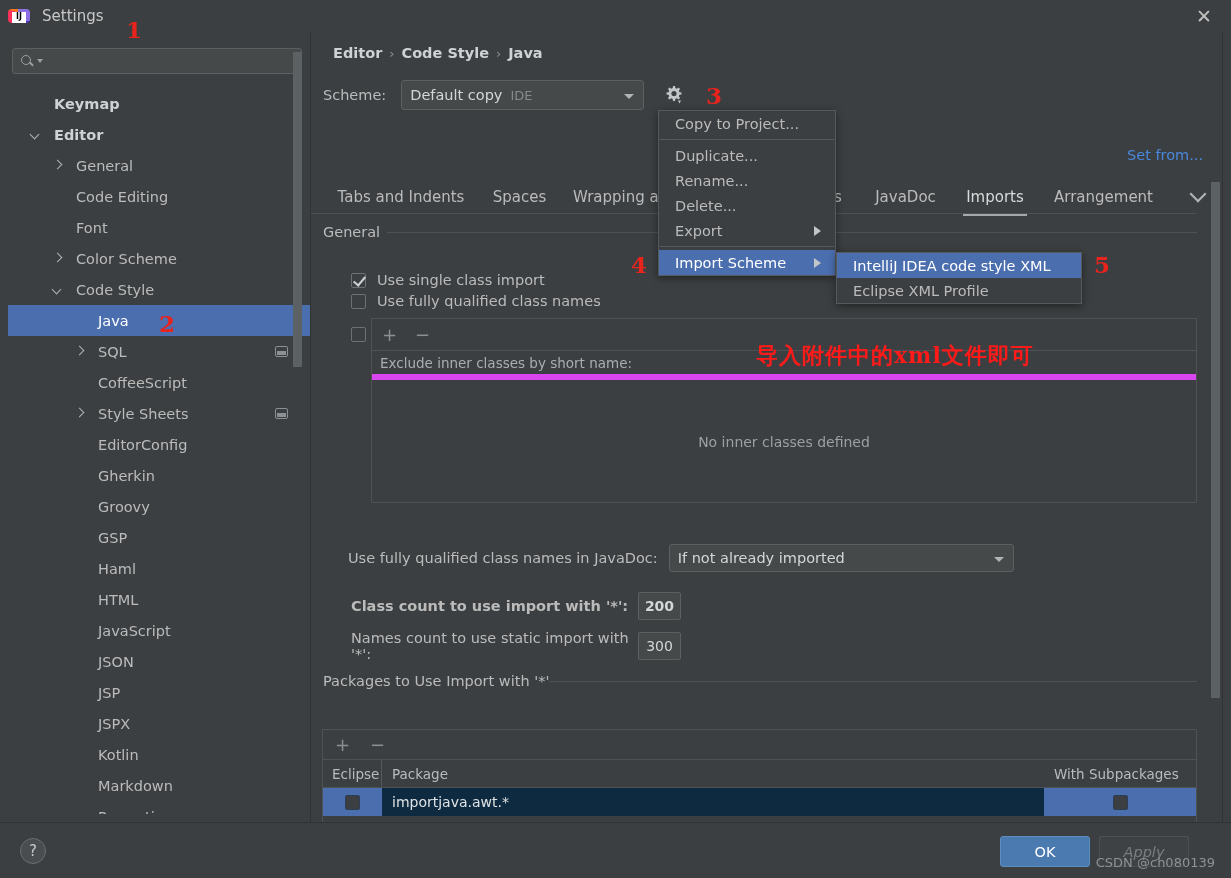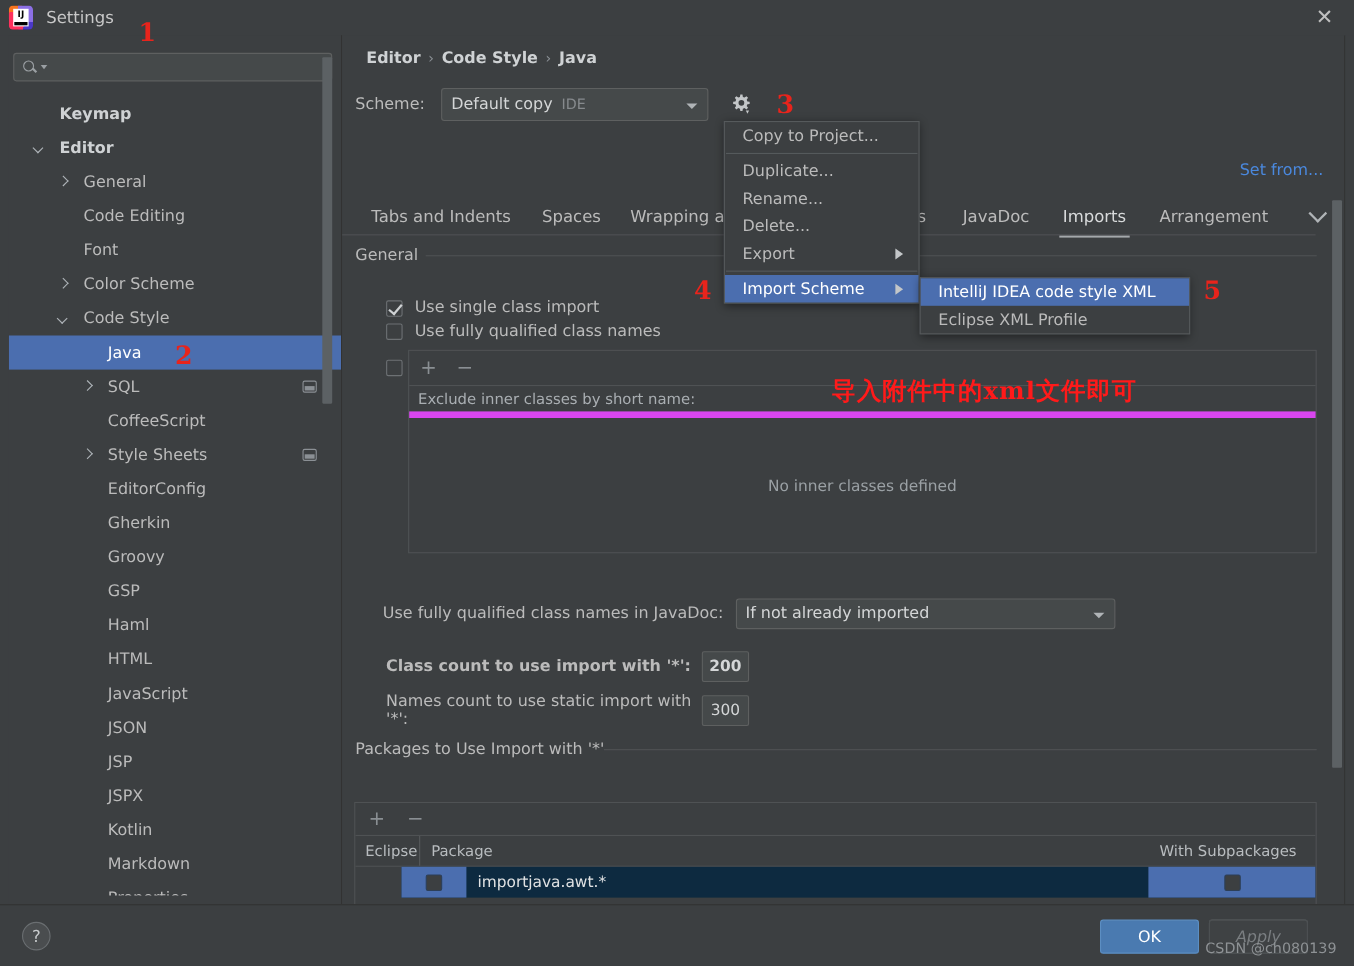--- a/index.html
+++ b/index.html
@@ -17,21 +17,21 @@
     color: #bbbbbb;
   }
 
   
   .titlebar {
     position: absolute; left: 0; top: 0; width: 1231px; height: 32px;
     background: #3c3f41;
     display: flex; align-items: center;
   }
   .ij-logo {
-    width: 22px; height: 22px; margin-left: 8px; position: relative;
+    width: 22px; height: 14px; margin-left: 8px; position: relative;
     border-radius: 4px; overflow: hidden; flex: none;
     background:
       radial-gradient(circle at 12% 78%, #fe315d 0 42%, transparent 43%),
       radial-gradient(circle at 88% 16%, #8c6fe5 0 42%, transparent 43%),
       radial-gradient(circle at 88% 86%, #4b38c9 0 40%, transparent 41%),
       radial-gradient(circle at 14% 16%, #f9751f 0 36%, transparent 37%),
       #202020;
   }
   .ij-logo .glyph {
     position: absolute; left: 4px; top: 3px; width: 14px; height: 16px;
@@ -255,21 +255,21 @@
     height: 30px; display: flex; align-items: center; padding-left: 12px; gap: 20px;
     border-bottom: 1px solid #4f5254;
   }
   .pkg-head {
     height: 28px; display: flex; align-items: center;
     font-size: 13.5px; color: #b8bcbf; border-bottom: 1px solid #4f5254;
   }
   .pkg-head .c-static { width: 59px; padding-left: 9px; border-right: 1px solid #56595b; height:100%; display:flex; align-items:center;}
   .pkg-head .c-pkg { flex: 1; padding-left: 10px; height:100%; display:flex; align-items:center;}
   .pkg-head .c-sub { width: 152px; padding-left: 10px; height:100%; display:flex; align-items:center;}
-  .pkg-row { height: 28px; display: flex; align-items: center; font-size: 14px; margin-left: 42px; }
+  .pkg-row { height: 28px; display: flex; align-items: center; font-size: 14px; }
   .pkg-row .c-static { width: 59px; height: 100%; display: flex; align-items: center; justify-content: center; }
   .pkg-row .c-pkg { flex: 1; padding-left: 10px; height:100%; display:flex; align-items:center; }
   .pkg-row .c-sub { width: 152px; height: 100%; display: flex; align-items: center; justify-content: center; }
   .pkg-row.selected { background: #0d2a40; color: #e0e2e3; }
   .pkg-row.selected .c-static, .pkg-row.selected .c-sub { background: #4b6eaf; }
   .cell-chk {
     width: 15px; height: 15px; border: 1px solid #6d7174; border-radius: 2px; background: #3c3f41;
   }
   .pkg-row.selected .cell-chk { background: #3c3f41; border-color: #2d3f58; }
 

